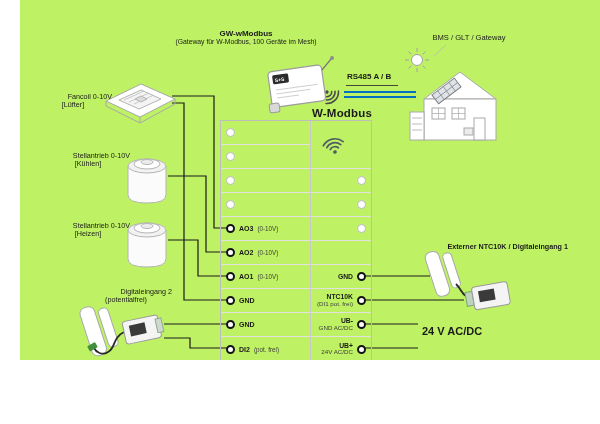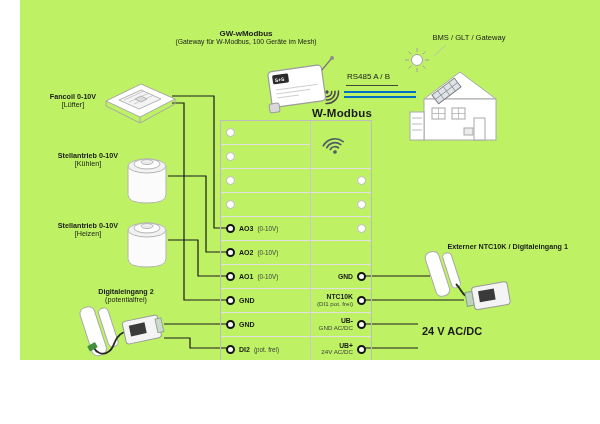--- a/index.html
+++ b/index.html
@@ -1,24 +1,24 @@
 <!DOCTYPE html>
 <html><head>
 <meta charset="utf-8">
 <style>
   html,body{margin:0;padding:0;background:#fff;}
   .canvas{position:relative;width:600px;height:360px;background:#bef264;overflow:hidden;
           font-family:"Liberation Sans",sans-serif;color:#1a1a1a;margin-left:20px;}
   .art{position:absolute;left:0;top:0;}
   .lbl{position:absolute;line-height:1.18;}
-  .b{font-weight:bold;}
+  .b{font-weight:normal;text-align:right;}
   .gw-label{left:128px;top:29px;width:196px;text-align:center;font-size:6.8px;}
   .gw-title{font-size:8px;font-weight:bold;}
   .bms-label{left:396px;top:34px;width:106px;text-align:center;font-size:7.6px;font-weight:normal;}
-  .rs485-label{left:327px;top:72px;font-size:8px;font-weight:normal;}
+  .rs485-label{left:327px;top:72px;font-size:8px;font-weight:bold;}
   .wmodbus-label{left:292px;top:107px;font-size:11.5px;font-weight:bold;letter-spacing:.2px;}
   .dev-label{text-align:center;font-size:7.2px;}
   .fancoil-label{left:14px;top:93px;width:78px;}
   .cool-label{left:26px;top:152px;width:84px;}
   .heat-label{left:26px;top:222px;width:84px;}
   .di2-label{left:60px;top:288px;width:92px;}
   .ntc-label{left:398px;top:243px;width:150px;font-size:7.2px;font-weight:bold;text-align:right;}
   .v24-label{left:402px;top:325px;font-size:11px;font-weight:bold;}
 
   .tblock{position:absolute;left:200px;top:120px;width:150px;height:240px;

